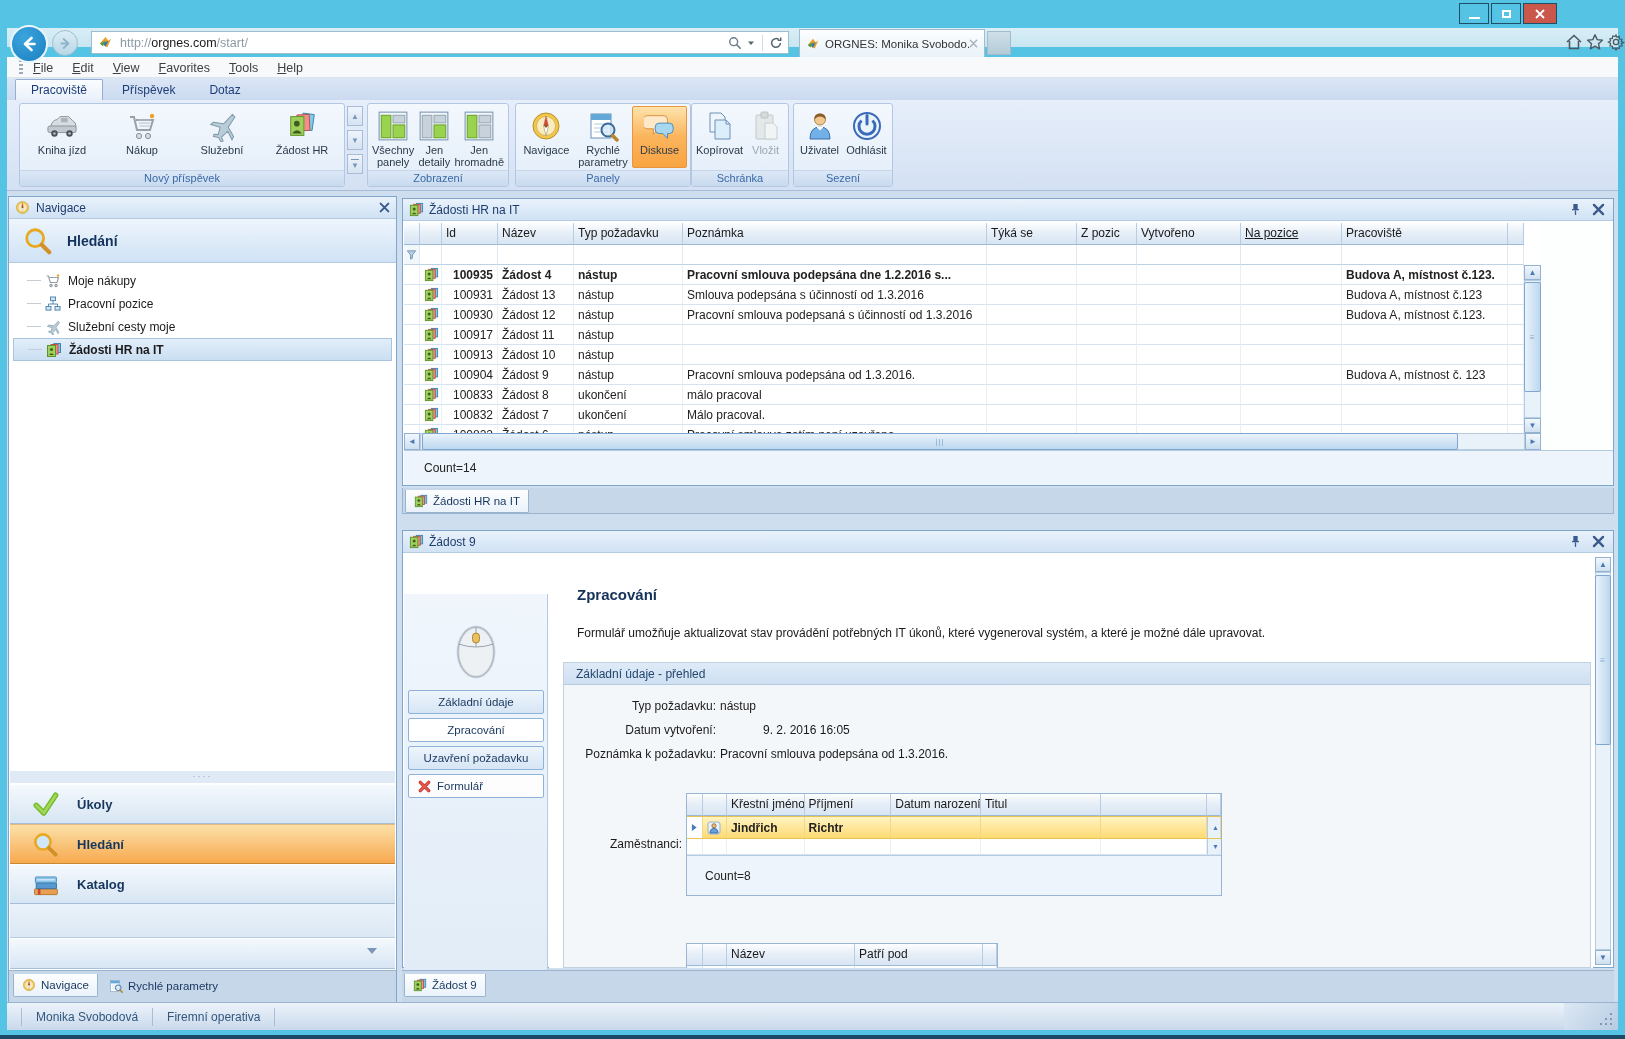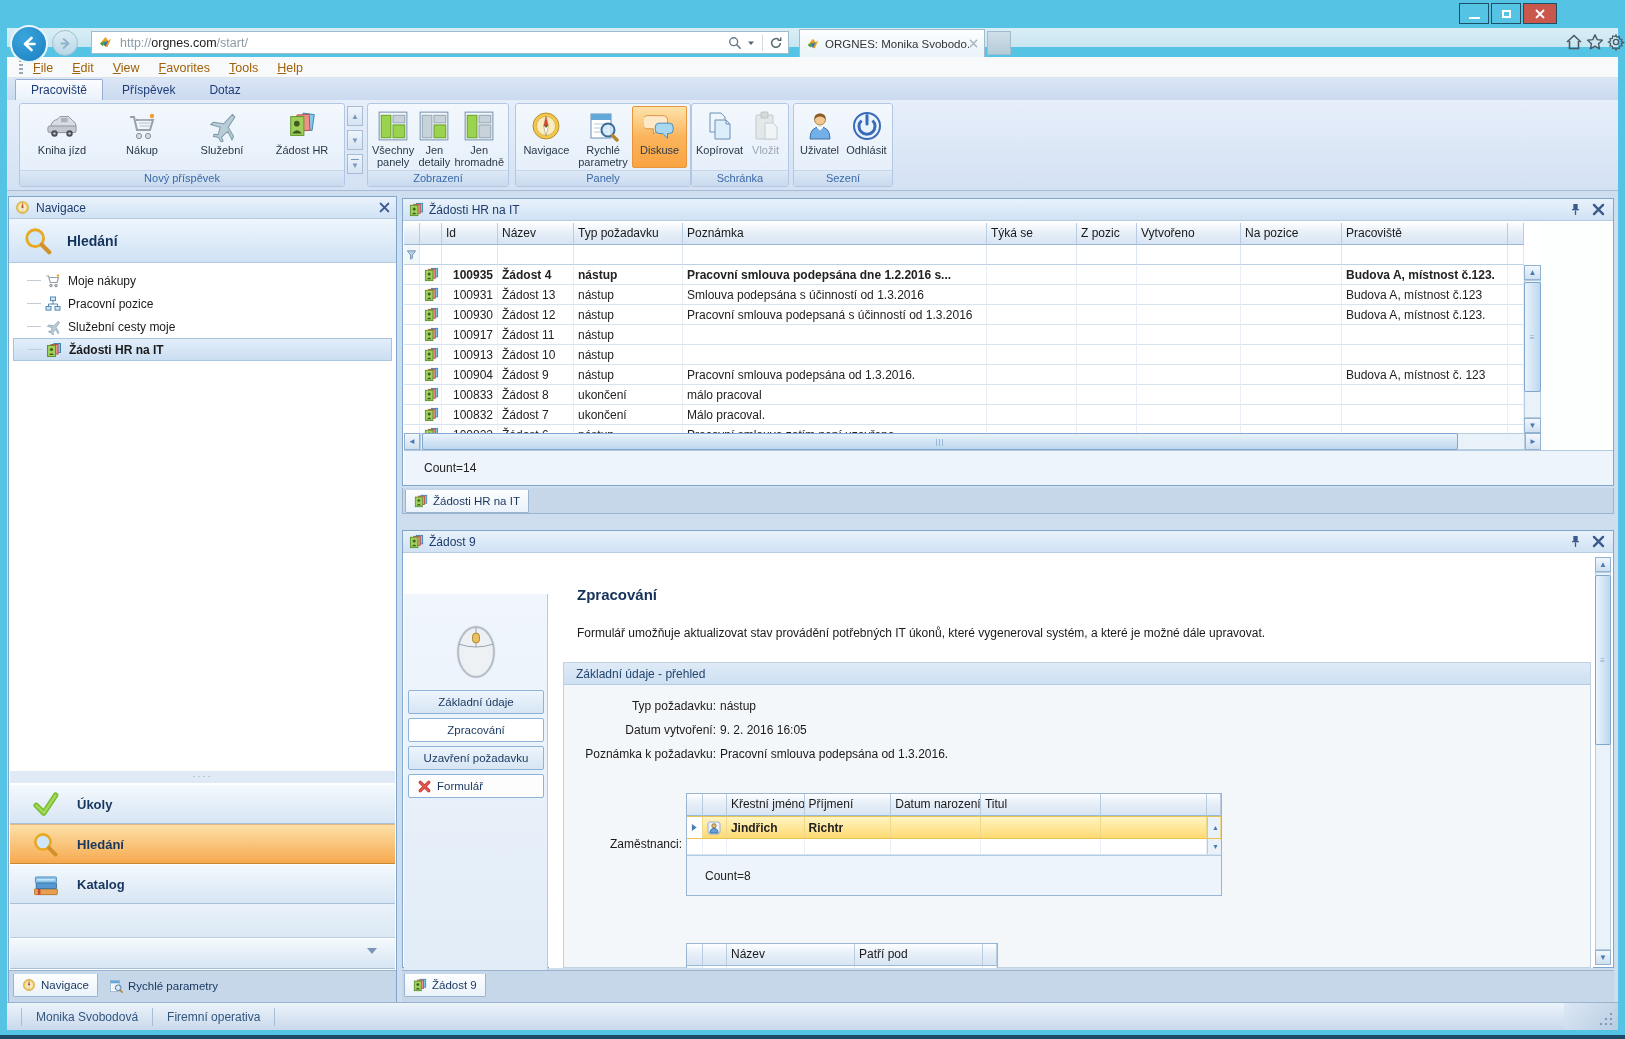--- a/index.html
+++ b/index.html
@@ -16,21 +16,21 @@
   .winbtn.close{background:#c9574c;width:34px;}
   .navbar{left:7px;top:28px;width:1611px;height:19px;background:linear-gradient(#d9eef6,#c8e6f1);}
   .circle-btn{border-radius:50%;display:flex;align-items:center;justify-content:center;}
   .urlfield{left:84px;top:3px;width:698px;height:23px;background:#fff;border:1px solid #9ebccc;
     display:flex;align-items:center;font-size:12.5px;}
   .btab{left:792px;top:1px;width:186px;height:28px;background:linear-gradient(#fdfeff,#e9f3f9);
     border:1px solid #a3bccb;border-bottom:none;display:flex;align-items:center;padding:0 6px;font-size:11.5px;color:#333;}
   .newtab{left:980px;top:3px;width:24px;height:24px;background:linear-gradient(#cfdfe9,#b4cbd8);border:1px solid #a3bccb;}
   .menubar{left:7px;top:57px;width:1611px;height:21px;background:#f7f9fb;border-bottom:1px solid #dde4ea;
     display:flex;align-items:center;}
-  .mitem{display:inline-block;margin-right:19px;font-size:12.5px;color:#a16207;}
+  .mitem{display:inline-block;margin-right:19px;font-size:12.5px;color:#404040;}
   .mitem::first-letter{text-decoration:underline;}
   .grip-dots{width:4px;height:14px;margin:0 10px 0 12px;
     background:repeating-linear-gradient(#9ab 0 2px,transparent 2px 4px);}
 
   
   .rtabs{left:7px;top:78px;width:1611px;height:22px;background:linear-gradient(#dbe6f6,#cbdaf0);
     display:flex;align-items:flex-end;padding-left:8px;}
   .rtab{font-size:12px;color:#1e3c78;padding:3px 15px;margin-right:4px;}
   .rtab.active{background:linear-gradient(#fbfdff,#eaf1fa);border:1px solid #96aed2;border-bottom:none;
     border-radius:2px 2px 0 0;}
@@ -609,21 +609,21 @@
         <div class="grow ">
           <div class="gh" style="width: 16px; height: 22px;"></div>
           <div class="gh" style="width: 22px; height: 22px;"></div>
           <div class="gh" style="width: 56px; height: 22px;">Id</div>
           <div class="gh" style="width: 76px; height: 22px;">Název</div>
           <div class="gh" style="width: 109px; height: 22px;">Typ požadavku</div>
           <div class="gh" style="width: 304px; height: 22px;">Poznámka</div>
           <div class="gh" style="width: 90px; height: 22px;">Týká se</div>
           <div class="gh" style="width: 60px; height: 22px;">Z pozic</div>
           <div class="gh" style="width: 104px; height: 22px;">Vytvořeno</div>
-          <div class="gh" style="width: 101px; height: 22px;">Na pozice</div>
+          <div class="gh" style="width: 101px; height: 22px; text-decoration: underline;">Na pozice</div>
           <div class="gh" style="width: 166px; height: 22px;">Pracoviště</div>
           <div class="gh" style="width: 16px; height: 22px;"></div>
         </div>
         <div class="grow ">
           <div class="gf" style="width: 16px; height: 20px; background: rgb(242, 247, 251);">
             <span class="ic" style="width: 11px; height: 11px;">
               <svg viewBox="0 0 12 12">
                 <path d="M1.5 2 h9 L7 6.5 V10 l-2 1 V6.5 z" fill="#b8d0e4" stroke="#7092b2"></path>
               </svg>
             </span>
@@ -957,21 +957,21 @@
 
       <div class="secbox" style="left:14px;top:108px;width:1028px;height:306px;">
         <div class="sechead">
           <span>Základní údaje - přehled</span>
         </div>
         <div id="fields">
             <div class="frow" style="top: 36px;">
               <span class="flabel">Typ požadavku:</span>
               <span class="fvalue">nástup</span>
             </div>
-            <div class="frow" style="top: 60px;">
+            <div class="frow" style="top: 60px; gap: 43px;">
               <span class="flabel">Datum vytvoření:</span>
               <span class="fvalue">9. 2. 2016 16:05</span>
             </div>
             <div class="frow" style="top: 84px;">
               <span class="flabel">Poznámka k požadavku:</span>
               <span class="fvalue">Pracovní smlouva podepsána od 1.3.2016.</span>
             </div>
           </div>
 
         <div class="abs" style="left:0;top:174px;width:118px;text-align:right;font-size:12px;color:#1a1a1a;">Zaměstnanci:</div>

